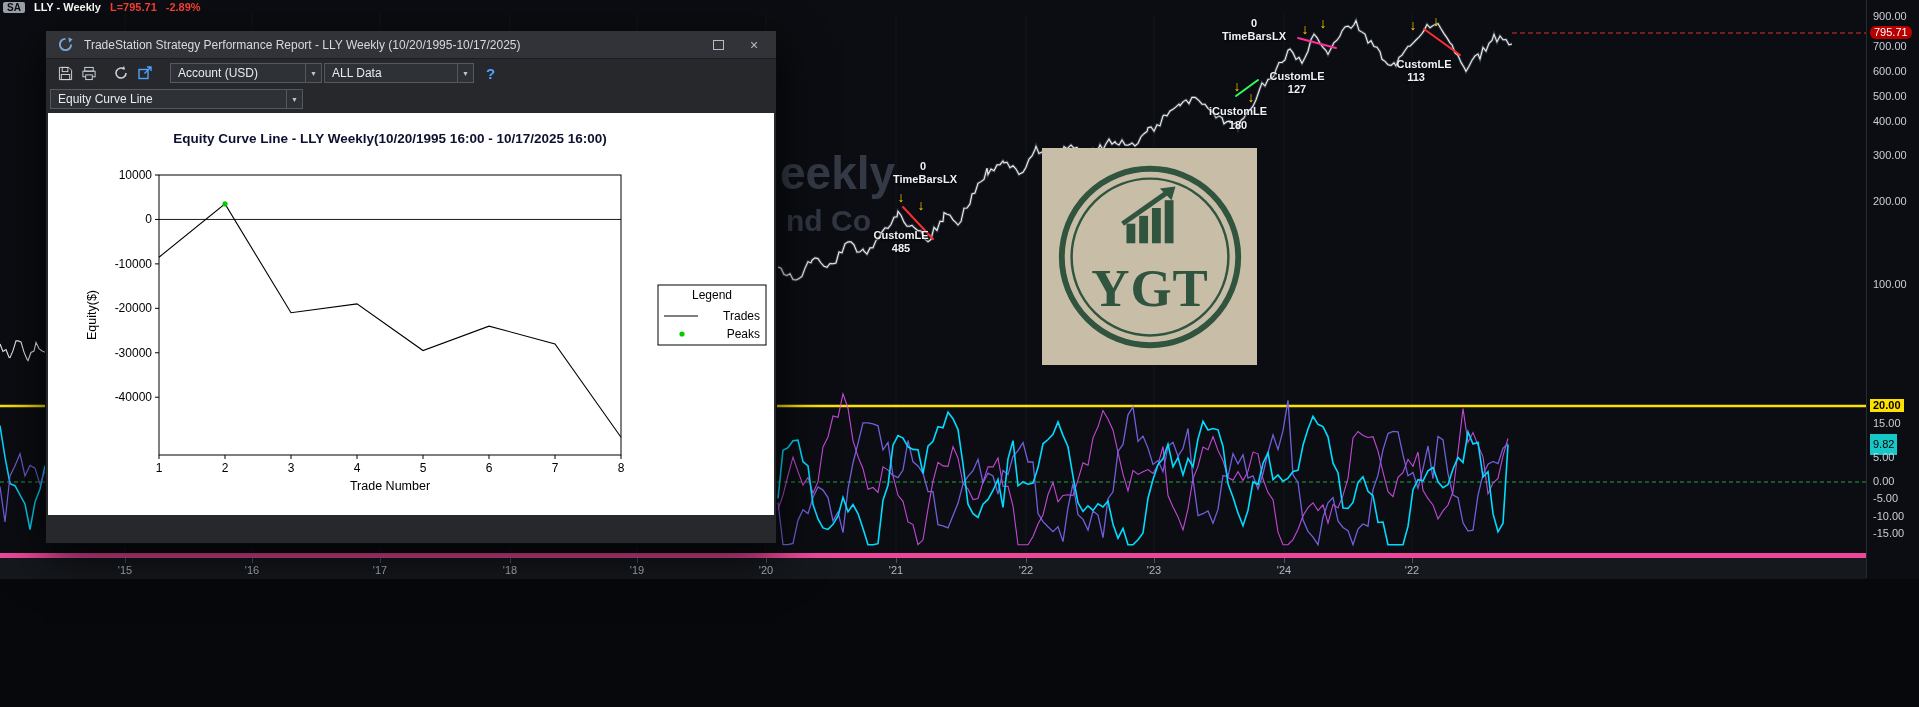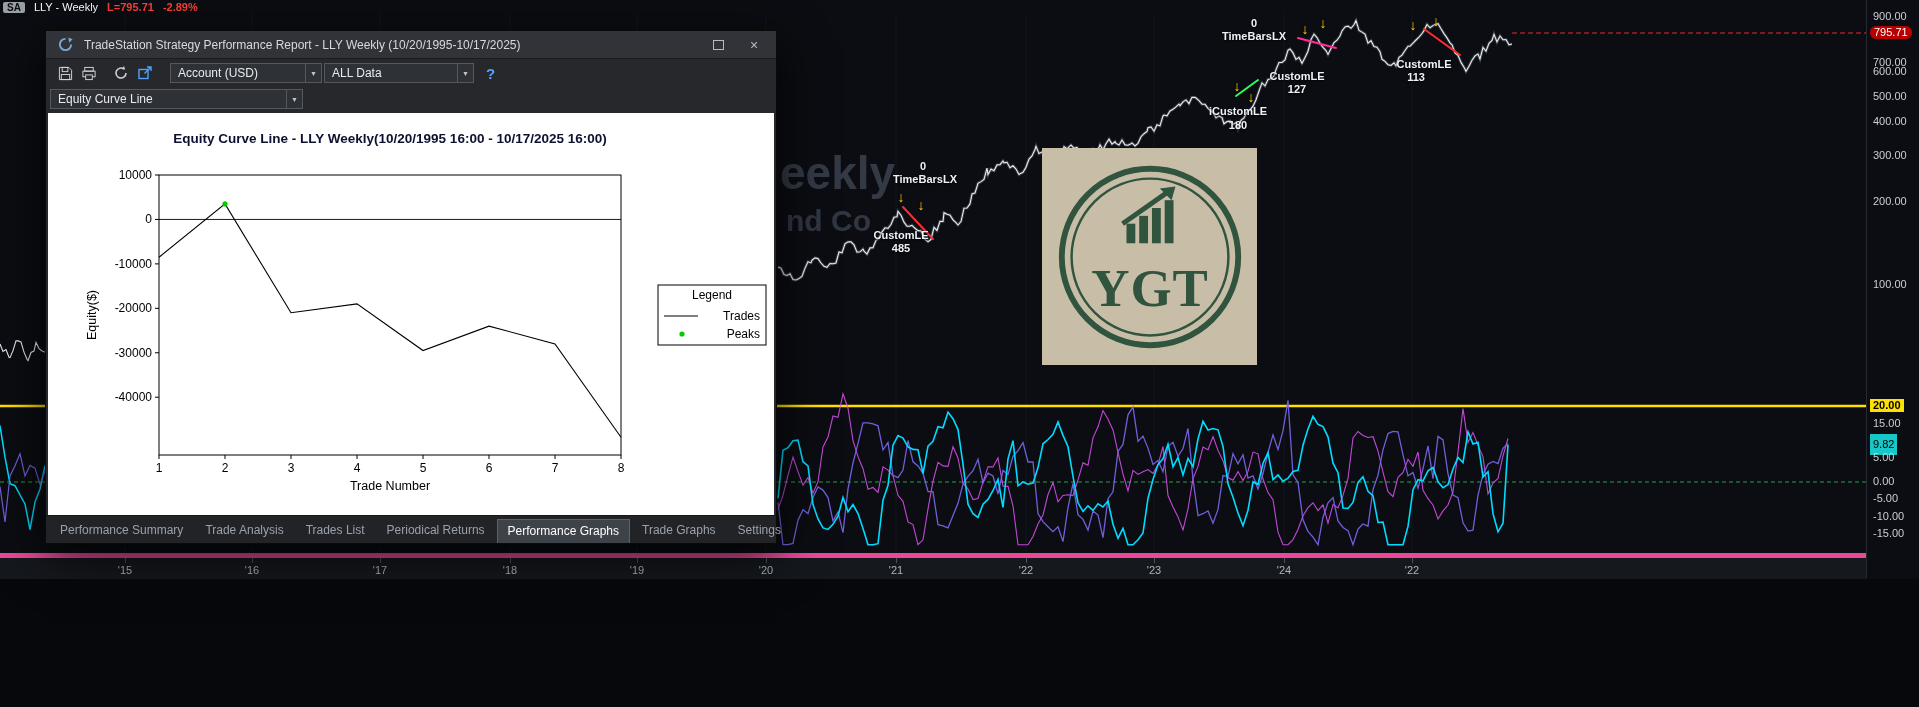--- a/index.html
+++ b/index.html
@@ -34,21 +34,21 @@
   
   #timeline{position:absolute;left:0;top:553px;width:1866px;height:25px;background:#15181d;
             border-top:5px solid #ec4899;border-bottom:1px solid #2a2f37;z-index:4;}
   .year{position:absolute;top:6px;font-size:11px;color:#aeb6c0;transform:translateX(-50%);}
   .ytick{position:absolute;top:0;width:1px;height:5px;background:#4a5160;}
   #bottom-void{position:absolute;left:0;top:579px;width:1919px;height:128px;background:#07080c;z-index:4;}
 
   
   #symbol-header{position:absolute;left:3px;top:1px;display:flex;gap:9px;align-items:center;z-index:5;font-size:11px;}
   #sh-badge{background:#9aa0a8;color:#0b0d12;font-weight:bold;font-size:10px;padding:0 4px;border-radius:2px;}
-  #sh-symbol{color:#fff;font-weight:normal;}
+  #sh-symbol{color:#fff;font-weight:bold;}
   .sh-red{color:#ff4136;font-weight:bold;}
 
   
   #dialog{position:absolute;left:45px;top:30px;width:730px;height:512px;background:#26282c;
           border:1px solid #0a0a0a;box-shadow:0 12px 45px rgba(0,0,0,.8);z-index:10;}
   .titlebar{position:absolute;left:0;top:0;width:730px;height:28px;background:#313338;display:flex;
             align-items:center;padding:0 8px;gap:8px;border-bottom:1px solid #1c1d21;box-sizing:border-box;}
   .title{font-size:12px;color:#d6d9de;flex:1;white-space:nowrap;overflow:hidden;}
   .winbtn{width:28px;height:20px;color:#b7bcc4;display:flex;align-items:center;justify-content:center;font-size:14px;}
   .maxbox{width:9px;height:8px;border:1px solid #b7bcc4;display:inline-block;}
@@ -140,21 +140,21 @@
       <div class="arrow" style="left: 1251px; top: 90px;">↓</div>
       <div class="arrow" style="left: 1305px; top: 22px;">↓</div>
       <div class="arrow" style="left: 1323px; top: 16px;">↓</div>
       <div class="arrow" style="left: 1413px; top: 18px;">↓</div>
       <div class="arrow" style="left: 1436px; top: 14px;">↓</div>
     </div>
 
   <div id="price-axis">
       <div class="axis-label plain" style="top: 10px;">900.00</div>
       <div class="axis-label last" style="top: 26px;">795.71</div>
-      <div class="axis-label plain" style="top: 56px; text-align: center;">700.00</div>
+      <div class="axis-label plain" style="top: 40px; text-align: center;">700.00</div>
       <div class="axis-label plain" style="top: 65px;">600.00</div>
       <div class="axis-label plain" style="top: 90px;">500.00</div>
       <div class="axis-label plain" style="top: 115px;">400.00</div>
       <div class="axis-label plain" style="top: 149px;">300.00</div>
       <div class="axis-label plain" style="top: 195px;">200.00</div>
       <div class="axis-label plain" style="top: 278px;">100.00</div>
       <div class="axis-label yellow" style="top: 399px;">20.00</div>
       <div class="axis-label plain" style="top: 417px;">15.00</div>
       <div class="axis-label teal" style="top: 434px;">9.82</div>
       <div class="axis-label plain" style="top: 451px;">5.00</div>
@@ -296,24 +296,15 @@
           <circle cx="177" cy="90.88888888888889" r="2.6" fill="#00cc00"></circle>
           <rect x="610" y="172" width="108" height="60" fill="#fff" stroke="#000"></rect>
           <text x="664" y="186" text-anchor="middle" font-size="12" fill="#000">Legend</text>
           <line x1="616" y1="203" x2="650" y2="203" stroke="#000"></line>
           <text x="712" y="207" text-anchor="end" font-size="12" fill="#000">Trades</text>
           <circle cx="634" cy="221" r="2.6" fill="#00cc00"></circle>
           <text x="712" y="225" text-anchor="end" font-size="12" fill="#000">Peaks</text>
         </svg>
     </div>
 
-    <div class="tabsbar">
-        <div class="tab">Performance Summary</div>
-        <div class="tab">Trade Analysis</div>
-        <div class="tab">Trades List</div>
-        <div class="tab">Periodical Returns</div>
-        <div class="tab active">Performance Graphs</div>
-        <div class="tab">Trade Graphs</div>
-        <div class="tab">Settings</div>
-      </div>
   </div>
 
 </div>
 
 </body></html>

